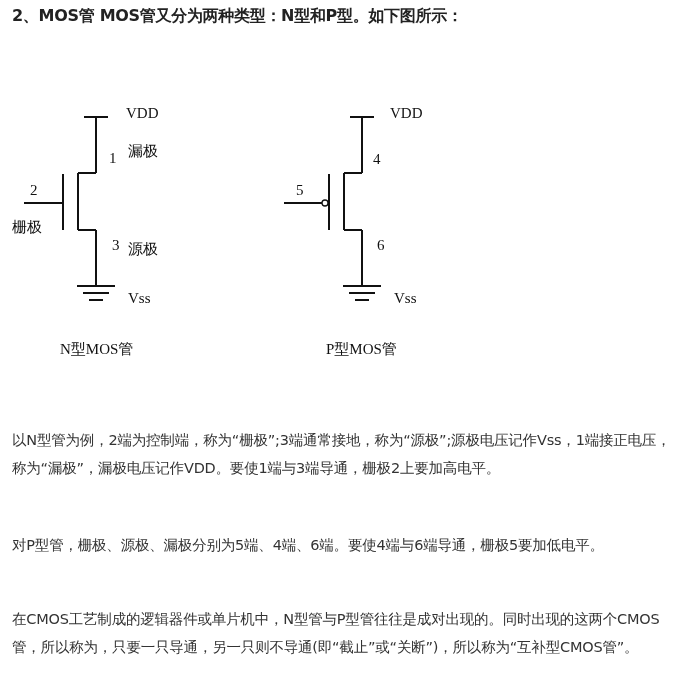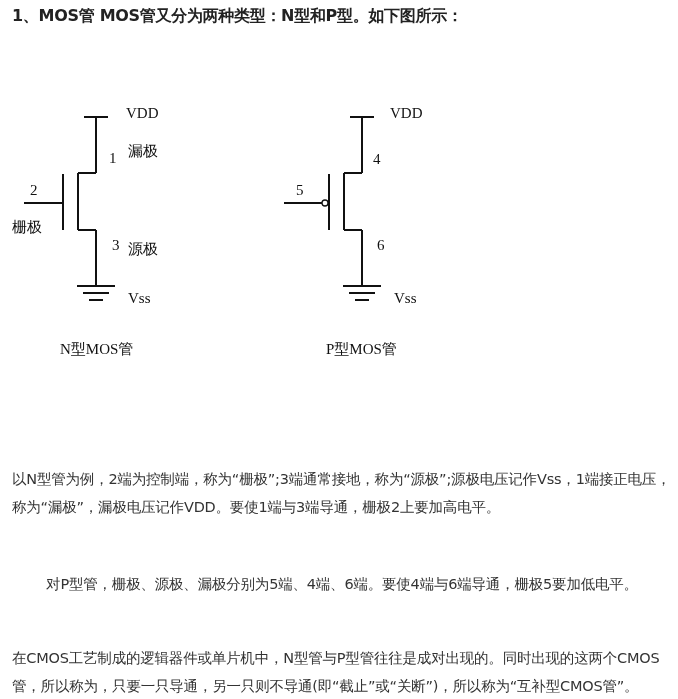--- a/index.html
+++ b/index.html
@@ -1,25 +1,25 @@
 <!DOCTYPE html>
 <html><head>
 <meta charset="utf-8">
 <style>
   html, body { margin:0; padding:0; background:#ffffff; }
   body { width:678px; height:699px; position:relative; overflow:hidden; font-family:"DejaVu Sans", sans-serif; color:#333; }
   .heading { position:absolute; left:12px; top:6px; font-size:16px; font-weight:bold; color:#222; white-space:nowrap; letter-spacing:-0.3px; }
   .diagram { position:absolute; left:0; top:80px; width:678px; height:300px; }
-  .para { position:absolute; left:12px; width:660px; font-size:14.5px; line-height:28px; color:#333; letter-spacing:-0.2px;margin-top:39px; }
+  .para { position:absolute; left:12px; width:660px; font-size:14.5px; line-height:28px; color:#333; letter-spacing:-0.2px; }
   svg text { font-family:"Liberation Serif", serif; fill:#111; }
 </style>
 </head>
 <body>
 
-<div class="heading">1、MOS管 MOS管又分为两种类型：N型和P型。如下图所示：</div>
+<div class="heading">2、MOS管 MOS管又分为两种类型：N型和P型。如下图所示：</div>
 
 <svg class="diagram" width="678" height="300" viewBox="0 80 678 300">
 
   <g stroke="#111" stroke-width="2" fill="none">
     <line x1="84" y1="117" x2="108" y2="117"></line>
     <line x1="96" y1="117" x2="96" y2="173"></line>
     <line x1="96" y1="173" x2="78" y2="173"></line>
     <line x1="78" y1="173" x2="78" y2="230"></line>
     <line x1="78" y1="230" x2="96" y2="230"></line>
     <line x1="96" y1="230" x2="96" y2="286"></line>
@@ -55,14 +55,14 @@
   </g>
   <text x="390" y="118" font-size="15">VDD</text>
   <text x="373" y="164" font-size="15">4</text>
   <text x="296" y="195" font-size="15">5</text>
   <text x="377" y="250" font-size="15">6</text>
   <text x="394" y="303" font-size="15">Vss</text>
   <text x="326" y="354" font-size="15">P型MOS管</text>
 </svg>
 
 <div class="para" style="top:426px;">以N型管为例，2端为控制端，称为“栅极”;3端通常接地，称为“源极”;源极电压记作Vss，1端接正电压，称为“漏极”，漏极电压记作VDD。要使1端与3端导通，栅极2上要加高电平。</div>
-<div class="para" style="top:531px;text-align:center;">对P型管，栅极、源极、漏极分别为5端、4端、6端。要使4端与6端导通，栅极5要加低电平。</div>
+<div class="para" style="top:531px;">对P型管，栅极、源极、漏极分别为5端、4端、6端。要使4端与6端导通，栅极5要加低电平。</div>
 <div class="para" style="top:605px;">在CMOS工艺制成的逻辑器件或单片机中，N型管与P型管往往是成对出现的。同时出现的这两个CMOS管，所以称为，只要一只导通，另一只则不导通(即“截止”或“关断”)，所以称为“互补型CMOS管”。</div>
 
 </body></html>

